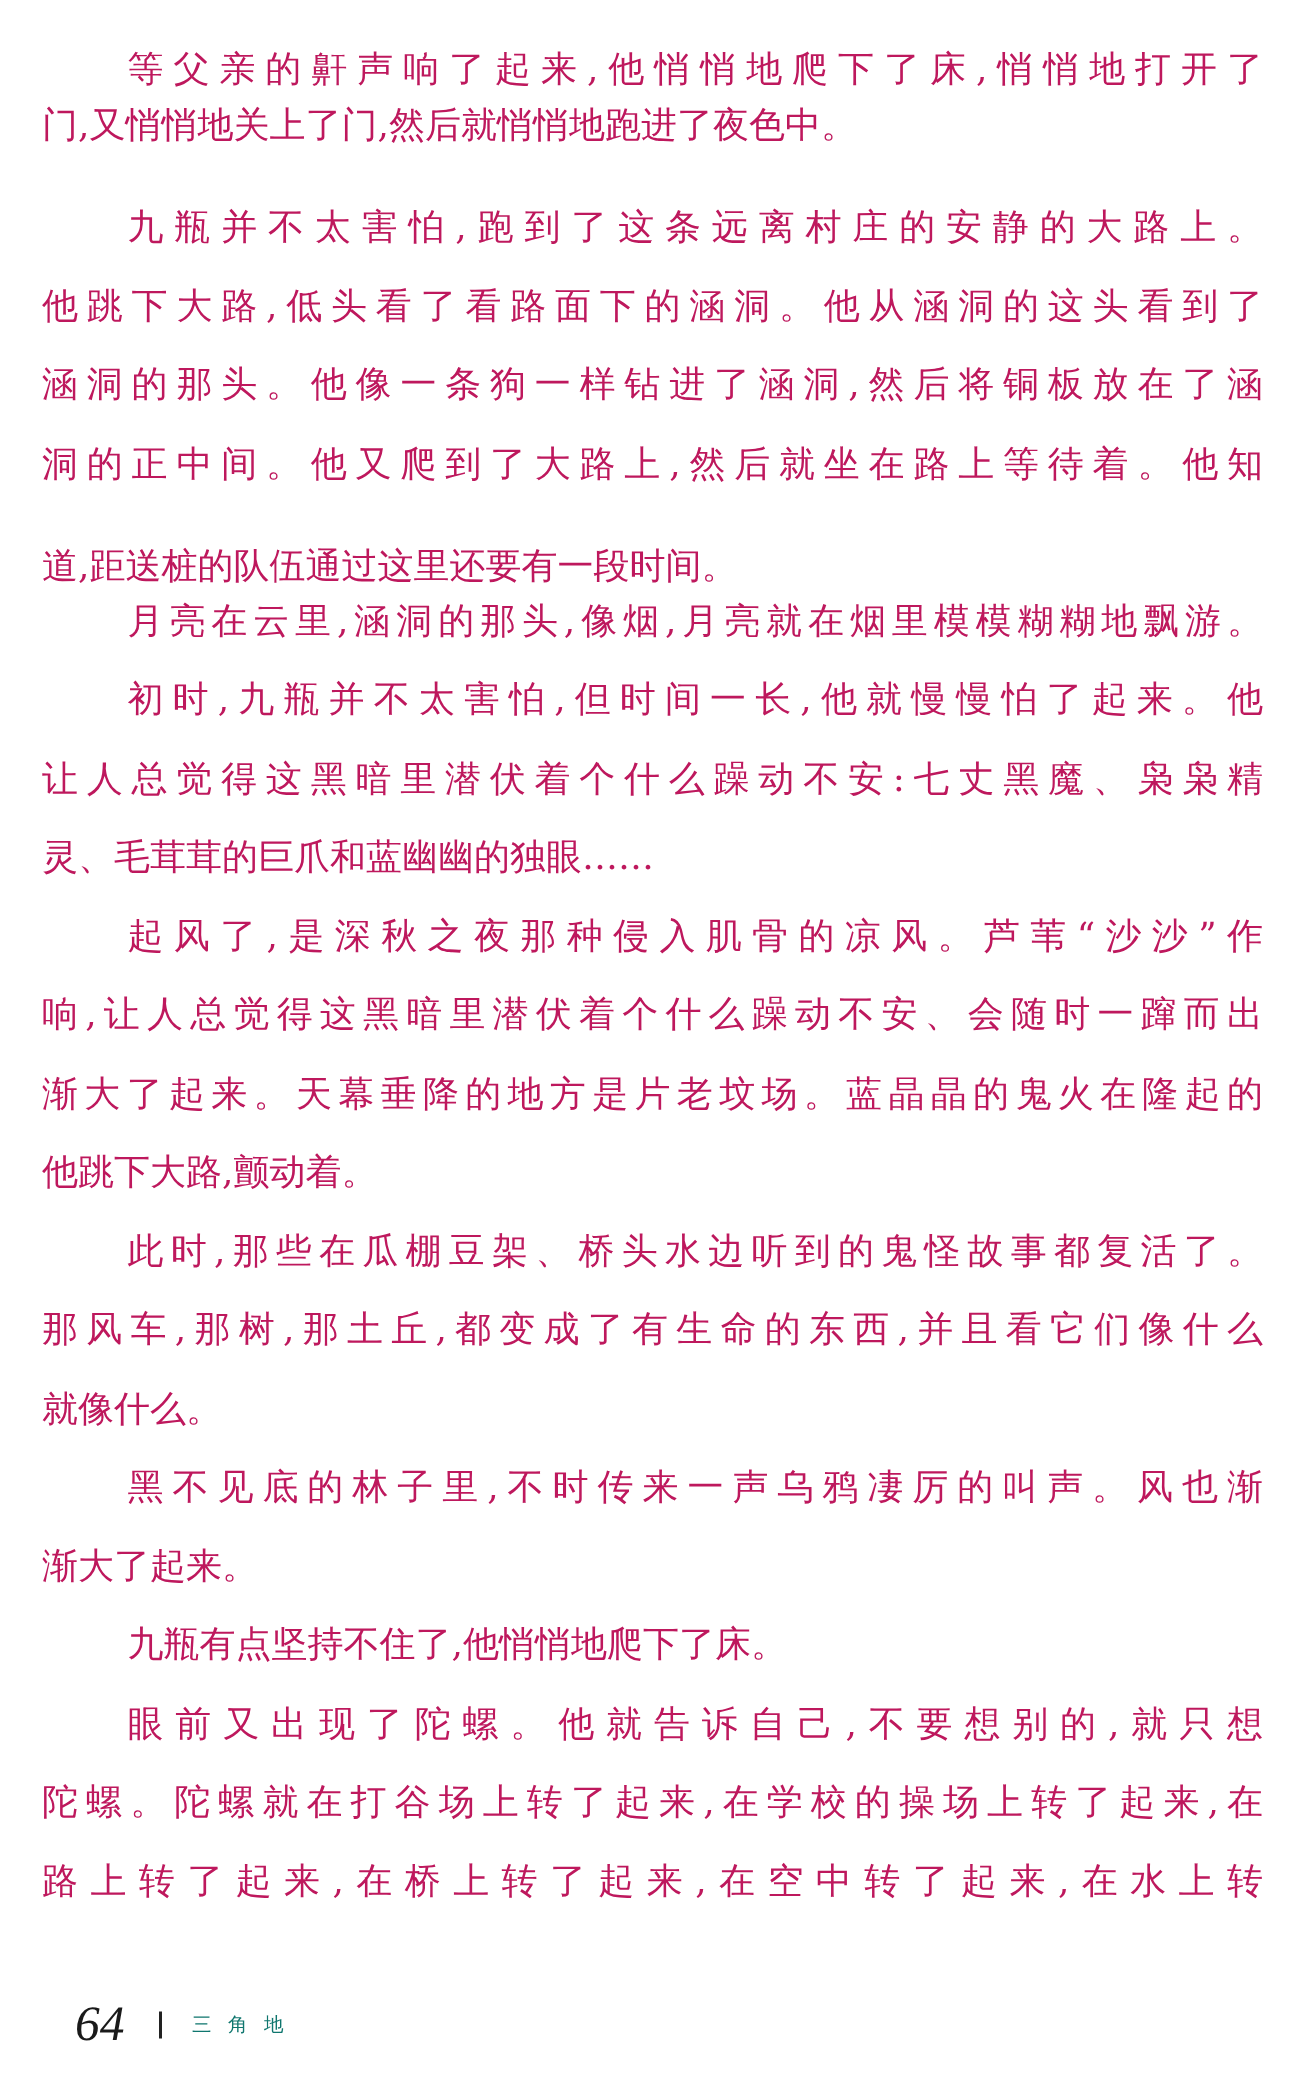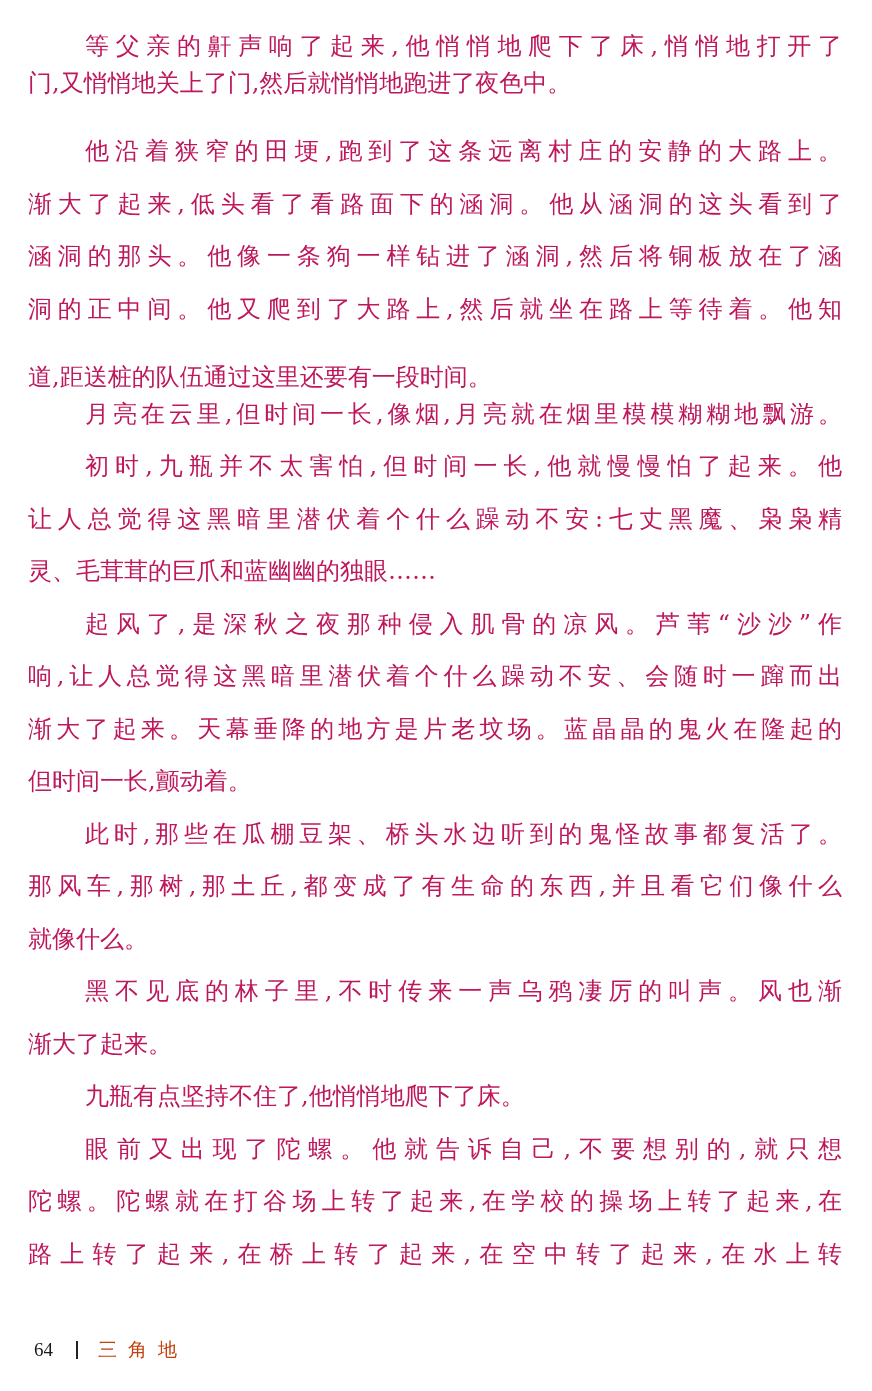--- a/index.html
+++ b/index.html
@@ -9,44 +9,44 @@
   .line {
     position: absolute; left: 0; width: 814px; height: 52px;
     font-family: "DejaVu Serif", "Liberation Serif", serif;
     font-size: 24px; line-height: 52px; color: #be185d;
     white-space: nowrap; text-align: justify; text-align-last: justify;
     letter-spacing: 0px;
   }
   .line.indent { left: 57px; width: 757px; }
   .line.last { text-align-last: left; }
   .footer { position: absolute; left: 34px; top: 1333px; height: 34px; display: flex; align-items: center; }
-  .page-num { font-family: "Liberation Serif", "DejaVu Serif", serif; font-size: 19px; color: #1a1a1a; }
+  .page-num { font-family: "Liberation Serif", "DejaVu Serif", serif; font-style: italic; font-size: 33px; color: #1a1a1a; margin-left: 16px; }
   .footer-sep { display: inline-block; width: 2px; height: 18px; background: #222; margin: 0 20px 0 23px; }
-  .book-title { font-family: Liberation Mono, monospace; font-size: 19px; letter-spacing: 11px; color: #c2410c; }
+  .book-title { font-family: Liberation Mono, monospace; font-size: 13px; letter-spacing: 11px; color: #0f766e; }
 </style>
 </head>
 <body>
 
 <div class="page">
   <div class="text-block">
     <div class="line indent" style="top:0px">等父亲的鼾声响了起来,他悄悄地爬下了床,悄悄地打开了</div>
     <div class="line last" style="top:37px">门,又悄悄地关上了门,然后就悄悄地跑进了夜色中。</div>
-    <div class="line indent" style="top:105px">他沿着狭窄的田埂,跑到了这条远离村庄的安静的大路上。</div>
-    <div class="line" style="top:158px">渐大了起来,低头看了看路面下的涵洞。他从涵洞的这头看到了</div>
+    <div class="line indent" style="top:105px">九瓶并不太害怕,跑到了这条远离村庄的安静的大路上。</div>
+    <div class="line" style="top:158px">他跳下大路,低头看了看路面下的涵洞。他从涵洞的这头看到了</div>
     <div class="line" style="top:210px">涵洞的那头。他像一条狗一样钻进了涵洞,然后将铜板放在了涵</div>
     <div class="line" style="top:263px">洞的正中间。他又爬到了大路上,然后就坐在路上等待着。他知</div>
     <div class="line last" style="top:331px">道,距送桩的队伍通过这里还要有一段时间。</div>
-    <div class="line indent" style="top:368px">月亮在云里,但时间一长,像烟,月亮就在烟里模模糊糊地飘游。</div>
+    <div class="line indent" style="top:368px">月亮在云里,涵洞的那头,像烟,月亮就在烟里模模糊糊地飘游。</div>
     <div class="line indent" style="top:420px">初时,九瓶并不太害怕,但时间一长,他就慢慢怕了起来。他</div>
     <div class="line" style="top:473px">让人总觉得这黑暗里潜伏着个什么躁动不安:七丈黑魔、枭枭精</div>
     <div class="line last" style="top:525px">灵、毛茸茸的巨爪和蓝幽幽的独眼……</div>
     <div class="line indent" style="top:578px">起风了,是深秋之夜那种侵入肌骨的凉风。芦苇“沙沙”作</div>
     <div class="line" style="top:630px">响,让人总觉得这黑暗里潜伏着个什么躁动不安、会随时一蹿而出</div>
     <div class="line" style="top:683px">渐大了起来。天幕垂降的地方是片老坟场。蓝晶晶的鬼火在隆起的</div>
-    <div class="line last" style="top:735px">但时间一长,颤动着。</div>
+    <div class="line last" style="top:735px">他跳下大路,颤动着。</div>
     <div class="line indent" style="top:788px">此时,那些在瓜棚豆架、桥头水边听到的鬼怪故事都复活了。</div>
     <div class="line" style="top:840px">那风车,那树,那土丘,都变成了有生命的东西,并且看它们像什么</div>
     <div class="line last" style="top:893px">就像什么。</div>
     <div class="line indent" style="top:945px">黑不见底的林子里,不时传来一声乌鸦凄厉的叫声。风也渐</div>
     <div class="line last" style="top:998px">渐大了起来。</div>
     <div class="line indent last" style="top:1050px">九瓶有点坚持不住了,他悄悄地爬下了床。</div>
     <div class="line indent" style="top:1103px">眼前又出现了陀螺。他就告诉自己,不要想别的,就只想</div>
     <div class="line" style="top:1155px">陀螺。陀螺就在打谷场上转了起来,在学校的操场上转了起来,在</div>
     <div class="line" style="top:1208px">路上转了起来,在桥上转了起来,在空中转了起来,在水上转</div>
   </div>

